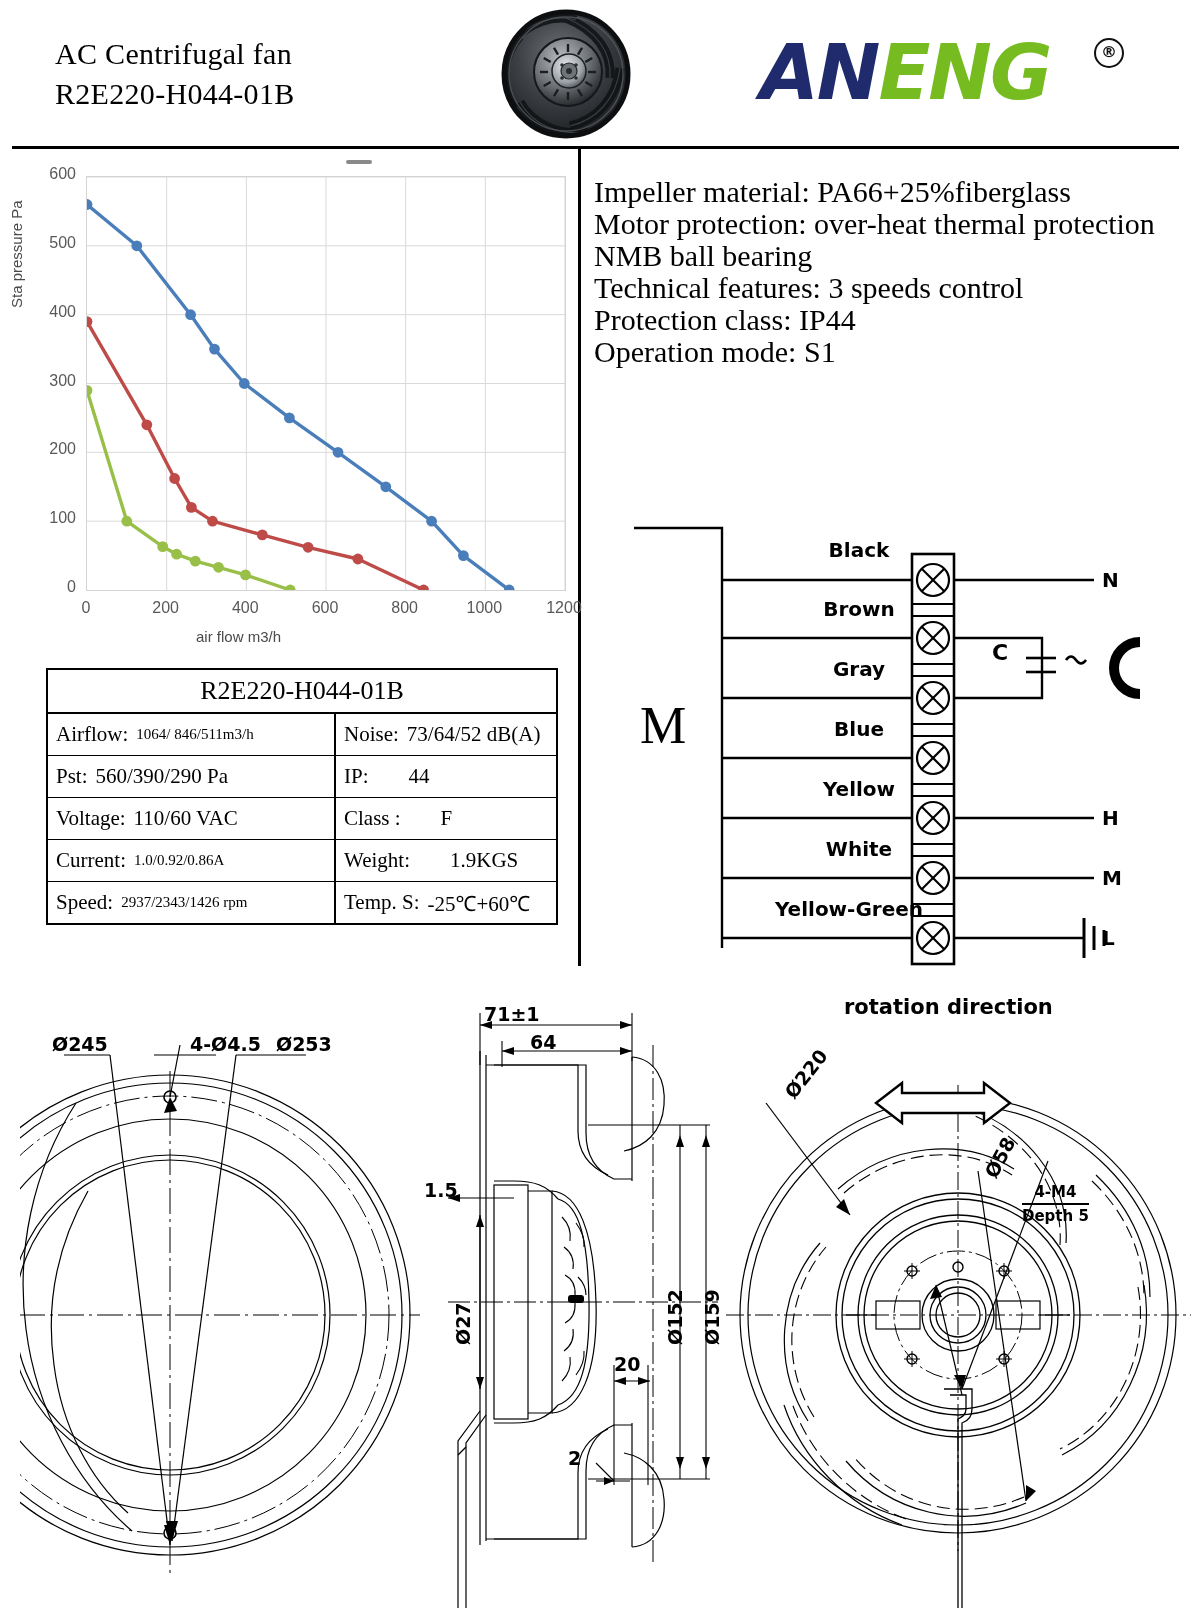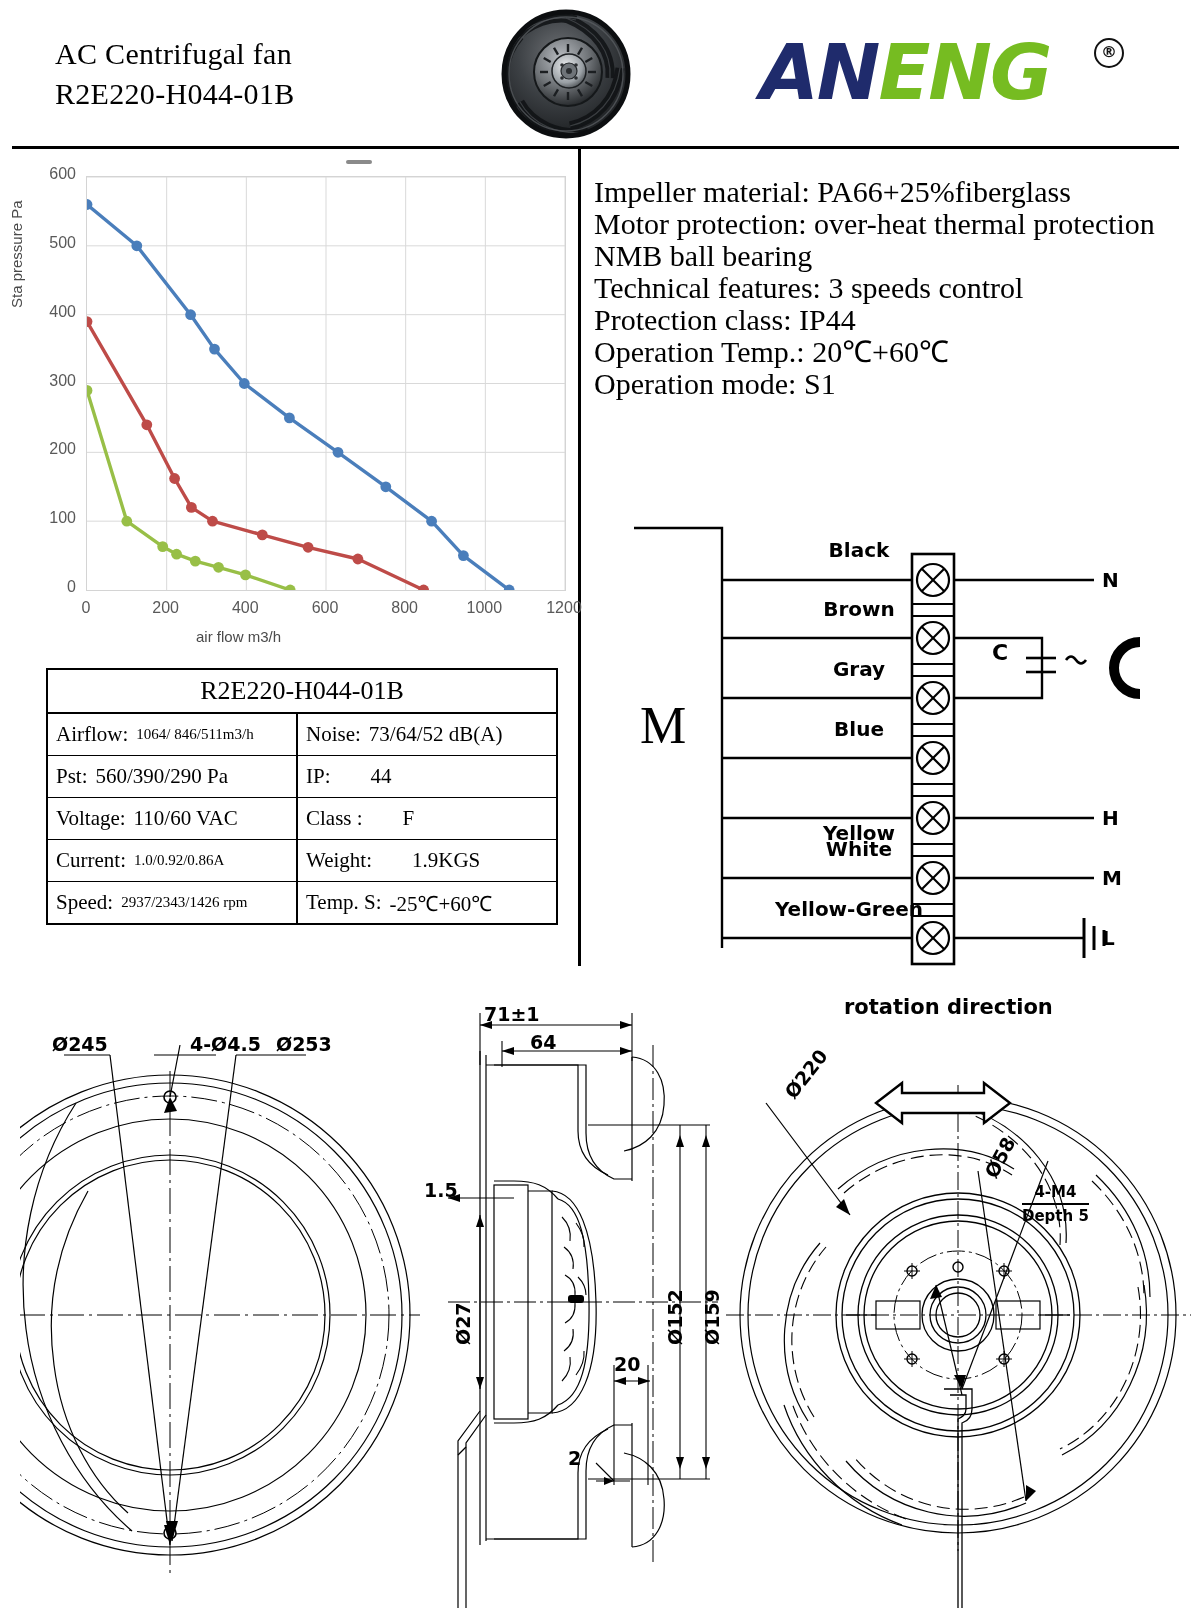--- a/index.html
+++ b/index.html
@@ -29,21 +29,21 @@
   .xtick{position:absolute;width:60px;text-align:center;font-family:"Liberation Sans",sans-serif;font-size:16px;color:#595959;}
   .xlab{position:absolute;left:180px;top:470px;font-family:"Liberation Sans",sans-serif;font-size:15px;color:#4a4a4a;}
   .chart-top-stub{position:absolute;left:330px;top:2px;width:26px;height:4px;background:#8a8a8a;border-radius:2px;}
 
   
   .spec{position:absolute;left:46px;top:668px;width:512px;border:2px solid #000;box-sizing:border-box;background:#fff;}
   .spec .title{height:42px;line-height:42px;text-align:center;font-size:26px;border-bottom:2px solid #000;}
   .spec .row{display:flex;height:41px;border-bottom:1px solid #000;}
   .spec .row:last-child{border-bottom:none;}
   .spec .cell{display:flex;align-items:center;padding:0 8px;font-size:21px;white-space:nowrap;overflow:hidden;}
-  .spec .c1{width:250px;border-right:2px solid #000;box-sizing:border-box;}
+  .spec .c1{width:288px;border-right:2px solid #000;box-sizing:border-box;}
   .spec .c2{flex:1;}
   .sm{font-size:15px;}
   .sp{display:inline-block;width:8px;}
   .sp3{display:inline-block;width:40px;}
 
   
   .rtext{position:absolute;left:594px;top:176px;width:580px;font-size:30px;line-height:32px;}
   .rtext div{white-space:nowrap;}
 
   
@@ -316,21 +316,20 @@
         </div>
       </div>
   </div>
 
   <div class="rtext">
     <div>Impeller material: PA66+25%fiberglass</div>
     <div>Motor protection:  over-heat thermal protection</div>
     <div>NMB ball bearing</div>
     <div>Technical features:   3 speeds control</div>
     <div>Protection class: IP44</div>
-    <div>Operation Temp.: 20℃+60℃</div>
     <div>Operation mode: S1</div>
   </div>
 
   <div class="wire">
     <svg width="580" height="466" viewBox="0 0 580 466">
       <g stroke="#000" stroke-width="2.4" fill="none">
 
         <path d="M40 28 H128 V448"></path>
 
         <line x1="128" y1="80" x2="318" y2="80"></line>
@@ -412,21 +411,21 @@
       </g>
     </svg>
 
     <div class="motor-M">M</div>
     <div class="cap-c">C</div>
 
     <div class="wl" style="left:170px;top:38px;width:190px;">Black</div>
     <div class="wl" style="left:170px;top:97px;width:190px;">Brown</div>
     <div class="wl" style="left:170px;top:157px;width:190px;">Gray</div>
     <div class="wl" style="left:170px;top:217px;width:190px;">Blue</div>
-    <div class="wl" style="left:170px;top:277px;width:190px;margin-top:44px;">Yellow</div>
+    <div class="wl" style="left:170px;top:277px;width:190px;">Yellow</div>
     <div class="wl" style="left:170px;top:337px;width:190px;">White</div>
     <div class="wl" style="left:150px;top:397px;width:210px;">Yellow-Green</div>
 
     <div class="wterm" style="left:508px;top:68px;">N</div>
     <div class="wterm" style="left:508px;top:306px;">H</div>
     <div class="wterm" style="left:508px;top:366px;">M</div>
     <div class="wterm" style="left:508px;top:426px;">L</div>
   </div>
 
   <div class="draw">

